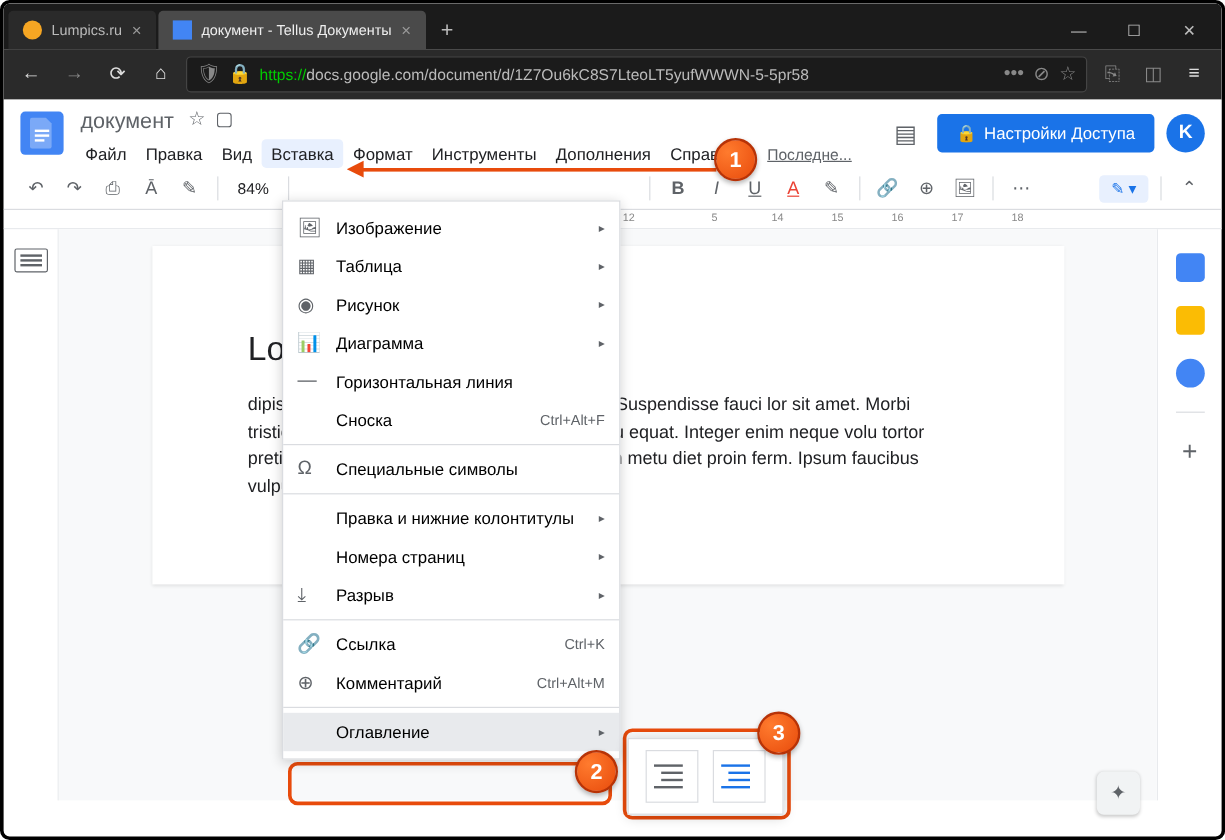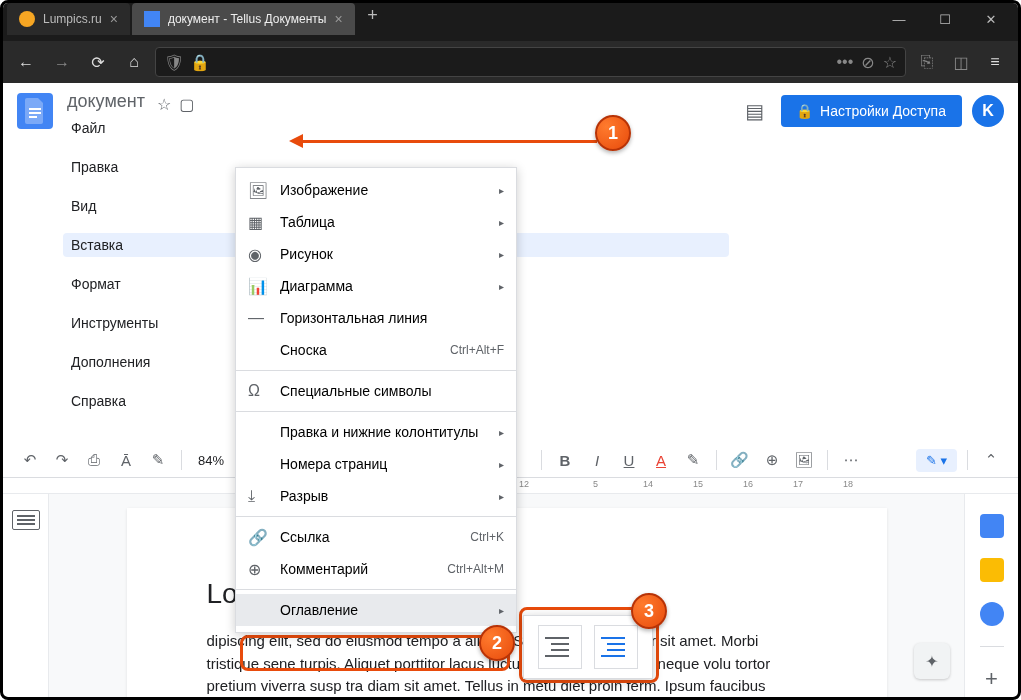--- a/index.html
+++ b/index.html
@@ -1,19 +1,19 @@
 <!DOCTYPE html>
 <html><head>
 <meta charset="utf-8">
 <style>
 * { margin: 0; padding: 0; box-sizing: border-box; font-family: Arial, sans-serif; }
 body { width: 1021px; height: 700px; background: #fff; overflow: hidden; position: relative; border: 3px solid #000; border-radius: 8px; }
 
 
-.browser-top { background: #1b1b1b; height: 38px; display: flex; padding: 0 4px; }
+.browser-top { background: #1b1b1b; height: 38px; display: flex; align-items: flex-end; padding: 0 4px; }
 .tab { background: #2a2a2a; color: #bbb; height: 32px; padding: 0 12px; display: flex; align-items: center; gap: 8px; font-size: 12px; border-radius: 4px 4px 0 0; margin-right: 2px; position: relative; cursor: pointer; }
 .tab.active { background: #4a4a4a; color: #eee; }
 .tab-favicon { width: 16px; height: 16px; display: flex; align-items: center; justify-content: center; }
 .tab-close { color: #999; font-size: 14px; cursor: pointer; }
 .new-tab { color: #bbb; width: 24px; height: 24px; display: flex; align-items: center; justify-content: center; font-size: 18px; cursor: pointer; margin-left: 4px; margin-bottom: 4px; }
 .window-controls { margin-left: auto; display: flex; }
 .win-btn { width: 46px; height: 32px; color: #bbb; display: flex; align-items: center; justify-content: center; font-size: 13px; cursor: pointer; }
 
 .url-bar { background: #2a2a2a; height: 42px; display: flex; align-items: center; padding: 0 8px; gap: 6px; }
 .nav-btn { width: 30px; height: 30px; display: flex; align-items: center; justify-content: center; color: #888; cursor: pointer; border-radius: 4px; }
@@ -21,24 +21,24 @@
 .url-field { flex: 1; background: #1b1b1b; border: 1px solid #444; border-radius: 4px; height: 30px; display: flex; align-items: center; padding: 0 8px; gap: 6px; }
 .url-text { color: #bbb; font-size: 13px; overflow: hidden; white-space: nowrap; }
 .url-https { color: #0c0; }
 .url-right { margin-left: auto; display: flex; gap: 8px; align-items: center; color: #888; }
 .toolbar-right { display: flex; gap: 4px; }
 
 
 .app-header { background: #fff; padding: 6px 14px 0; display: flex; align-items: flex-start; gap: 10px; }
 .docs-logo { width: 36px; height: 36px; background: #4285f4; border-radius: 4px; display: flex; align-items: center; justify-content: center; color: #fff; font-weight: bold; margin-top: 4px; }
 .header-content { flex: 1; }
-.title-row { display: flex; align-items: flex-end; gap: 8px; }
+.title-row { display: flex; align-items: flex-start; gap: 8px; }
 .doc-title { font-size: 18px; color: #5f6368; padding: 2px 4px; }
 .title-icon { color: #5f6368; font-size: 16px; cursor: pointer; }
-.menu-row { display: flex; gap: 15px; margin-top: 2px; flex-direction: column; }
+.menu-row { display: flex; gap: 0; margin-top: 2px; }
 .menu-item { padding: 4px 8px; font-size: 14px; color: #202124; cursor: pointer; border-radius: 4px; }
 .menu-item.open { background: #e8f0fe; }
 .last-edit { color: #5f6368; font-size: 13px; text-decoration: underline; margin-left: 18px; align-self: center; }
 .header-right { display: flex; align-items: center; gap: 10px; margin-top: 6px; }
 .chat-icon { width: 32px; height: 32px; display: flex; align-items: center; justify-content: center; color: #5f6368; font-size: 20px; cursor: pointer; }
 .share-btn { background: #1a73e8; color: #fff; padding: 8px 16px; border-radius: 4px; font-size: 14px; font-weight: 500; display: flex; align-items: center; gap: 6px; cursor: pointer; }
 .avatar { width: 32px; height: 32px; border-radius: 50%; background: #1a73e8; color: #fff; display: flex; align-items: center; justify-content: center; font-weight: bold; cursor: pointer; }
 
 
 .toolbar { background: #fff; border-bottom: 1px solid #dadce0; padding: 4px 14px; display: flex; align-items: center; gap: 6px; }
@@ -116,20 +116,21 @@
 </div>
 
 <div class="url-bar">
   <div class="nav-btn active">←</div>
   <div class="nav-btn">→</div>
   <div class="nav-btn active">⟳</div>
   <div class="nav-btn active">⌂</div>
   <div class="url-field">
     <span style="color:#888">🛡</span>
     <span style="color:#888">🔒</span>
+    <span class="url-text"><span class="url-https">https://</span><span>docs.google.com/document/d/1Z7Ou6kC8S7LteoLT5yufWWWN-5-5pr58</span></span>
     <div class="url-right">
       <span>•••</span>
       <span>⊘</span>
       <span>☆</span>
     </div>
   </div>
   <div class="toolbar-right">
     <div class="nav-btn">⎘</div>
     <div class="nav-btn">◫</div>
     <div class="nav-btn active">≡</div>

